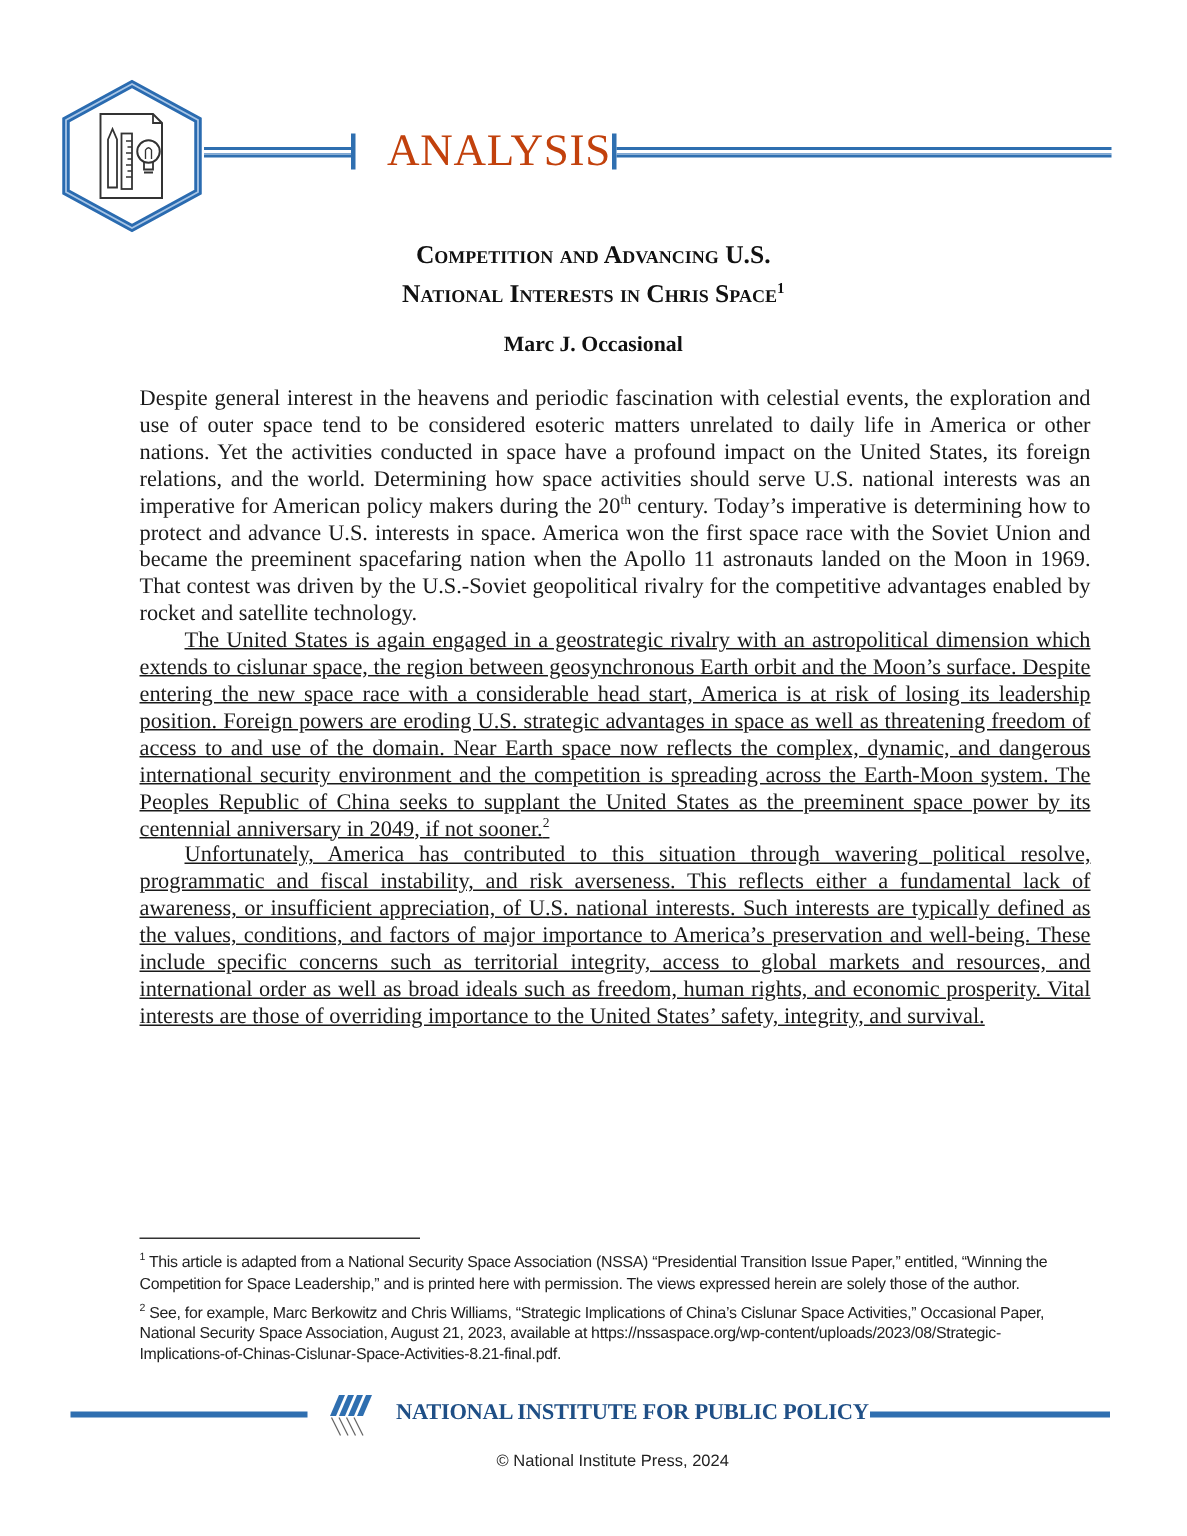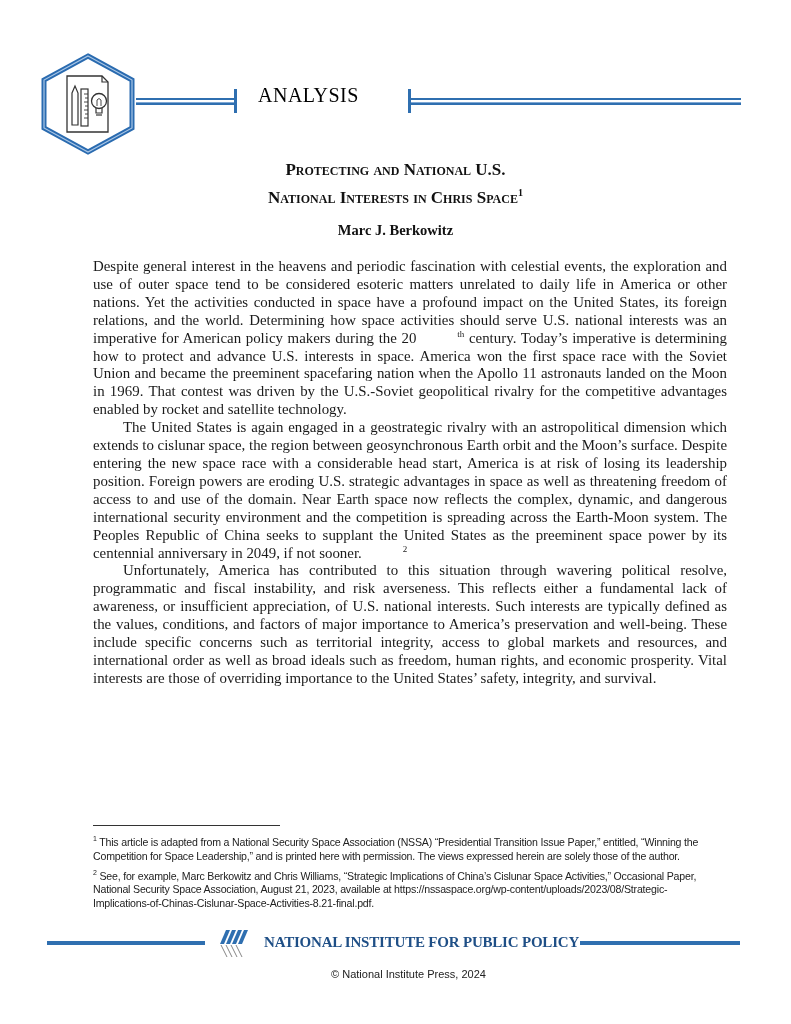--- a/index.html
+++ b/index.html
@@ -3,32 +3,32 @@
 <meta charset="utf-8">
 <style>
   html, body { margin: 0; padding: 0; background: #ffffff; }
   body { width: 791px; height: 1024px; position: relative; overflow: hidden;
          font-family: "Liberation Serif", "DejaVu Serif", serif; color: #1a1a1a; }
   .hex { position: absolute; left: 40px; top: 53px; width: 96px; height: 102px; }
   .hdr-line { position: absolute; height: 7px; top: 98px;
               border-top: 2px solid #2f6fb0; border-bottom: 2px solid #2f6fb0; box-sizing: border-box; }
   .hdr-line::after { content: ""; position: absolute; left: 0; right: 0; top: 1.5px; height: 0.8px; background: #7fa8d4; }
   .hdr-tick { position: absolute; width: 3px; height: 24px; background: #2f6fb0; top: 89px; }
-  .hdr-title { position: absolute; left: 258px; top: 84px; font-size: 20px; letter-spacing: 0.5px;
-               color: #000000; font-family: "Liberation Serif", serif; }
+  .hdr-title { position: absolute; left: 258px; top: 84px; font-size: 30px; letter-spacing: 0.5px;
+               color: #c2410c; font-family: "Liberation Serif", serif; }
   .title { position: absolute; left: 0; right: 0; top: 158px; text-align: center;
            font-weight: bold; font-size: 17px; line-height: 23px; color: #111; }
   .title sup { font-size: 10px; }
   .author { position: absolute; left: 0; right: 0; top: 222px; text-align: center;
             font-weight: bold; font-size: 14.5px; color: #111; }
   .body { position: absolute; left: 93px; width: 634px; top: 258px; font-size: 14.9px; line-height: 17.9px;
           text-align: justify; color: #1a1a1a; }
   .body p { margin: 0; }
-  .body p + p { text-indent: 30px; }
-  .body sup { font-size: 9px; line-height: 0; margin-left: 41px; }
+  .body p + p { text-indent: 30px; text-decoration: underline; }
+  .body sup { font-size: 9px; line-height: 0; }
   .fn-rule { position: absolute; left: 93px; top: 825px; width: 187px; height: 1px; background: #333; }
   .footnotes { position: absolute; left: 93px; width: 620px; top: 832px; font-size: 10.6px; line-height: 14px;
                font-family: "Liberation Sans", sans-serif; color: #222; letter-spacing: -0.2px; }
   .footnotes p { margin: 0 0 3px 0; }
   .footnotes sup { font-size: 7px; }
   .ft-line { position: absolute; top: 941px; height: 4px; background: #2f6fb0; }
   .ft-logo { position: absolute; left: 218px; top: 929px; width: 38px; height: 30px; }
   .ft-org { position: absolute; left: 264px; top: 934px; font-size: 15px; font-weight: bold;
             color: #1f4f86; letter-spacing: -0.2px; font-family: "Liberation Serif", serif; }
   .ft-copy { position: absolute; left: 0; right: 0; top: 968px; text-align: center; font-size: 11px;
@@ -63,27 +63,27 @@
   <path d="M57,53 L57,47 Q59,44 61,47 L61,53" fill="none" stroke="#333" stroke-width="0.9"></path>
 </svg>
 
 <div class="hdr-line" style="left:136px; width:98px;"></div>
 <div class="hdr-tick" style="left:234px;"></div>
 <div class="hdr-title">ANALYSIS</div>
 <div class="hdr-tick" style="left:408px;"></div>
 <div class="hdr-line" style="left:411px; width:330px;"></div>
 
 <div class="title">
-  <div style="font-variant: small-caps;">Protecting and National U.S.</div>
+  <div style="font-variant: small-caps;">Competition and Advancing U.S.</div>
   <div style="font-variant: small-caps;">
     <span>National Interests in Chris Space</span><sup>1</sup>
   </div>
 </div>
 
-<div class="author">Marc J. Berkowitz</div>
+<div class="author">Marc J. Occasional</div>
 
 <div class="body">
   <p><span>Despite general interest in the heavens and periodic fascination with celestial events, the exploration and use of outer space tend to be considered esoteric matters unrelated to daily life in America or other nations.  Yet the activities conducted in space have a profound impact on the United States, its foreign relations, and the world.  Determining how space activities should serve U.S. national interests was an imperative for American policy makers during the 20</span><sup>th</sup><span> century.  Today’s imperative is determining how to protect and advance U.S. interests in space.  America won the first space race with the Soviet Union and became the preeminent spacefaring nation when the Apollo 11 astronauts landed on the Moon in 1969. That contest was driven by the U.S.-Soviet geopolitical rivalry for the competitive advantages enabled by rocket and satellite technology.</span></p>
   <p><span>The United States is again engaged in a geostrategic rivalry with an astropolitical dimension which extends to cislunar space, the region between geosynchronous Earth orbit and the Moon’s surface.  Despite entering the new space race with a considerable head start, America is at risk of losing its leadership position.  Foreign powers are eroding U.S. strategic advantages in space as well as threatening freedom of access to and use of the domain.  Near Earth space now reflects the complex, dynamic, and dangerous international security environment and the competition is spreading across the Earth-Moon system.  The Peoples Republic of China seeks to supplant the United States as the preeminent space power by its centennial anniversary in 2049, if not sooner.</span><sup>2</sup></p>
   <p><span>Unfortunately, America has contributed to this situation through wavering political resolve, programmatic and fiscal instability, and risk averseness.  This reflects either a fundamental lack of awareness, or insufficient appreciation, of U.S. national interests.  Such interests are typically defined as the values, conditions, and factors of major importance to America’s preservation and well-being.  These include specific concerns such as territorial integrity, access to global markets and resources, and international order as well as broad ideals such as freedom, human rights, and economic prosperity.  Vital interests are those of overriding importance to the United States’ safety, integrity, and survival.</span></p>
 </div>
 
 <div class="fn-rule"></div>
 <div class="footnotes">
   <p><sup>1</sup><span> This article is adapted from a National Security Space Association (NSSA) “Presidential Transition Issue Paper,” entitled, “Winning the Competition for Space Leadership,” and is printed here with permission. The views expressed herein are solely those of the author.</span></p>

